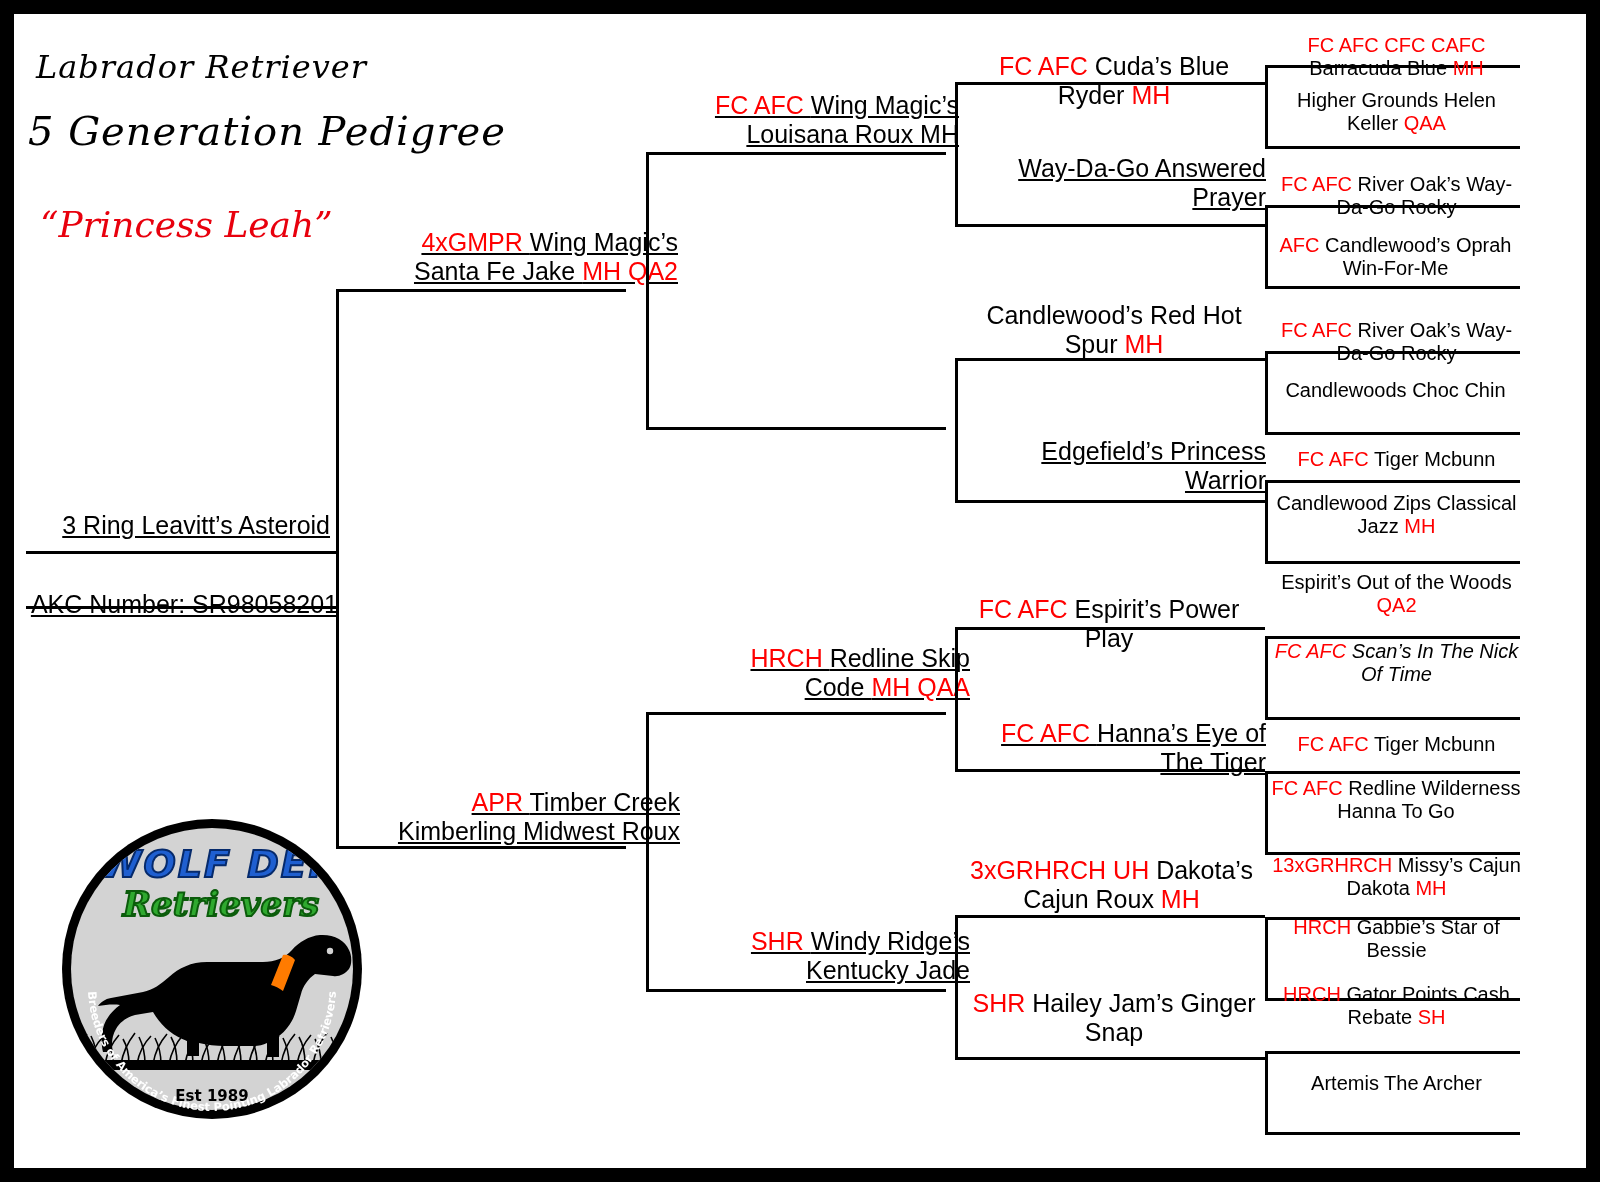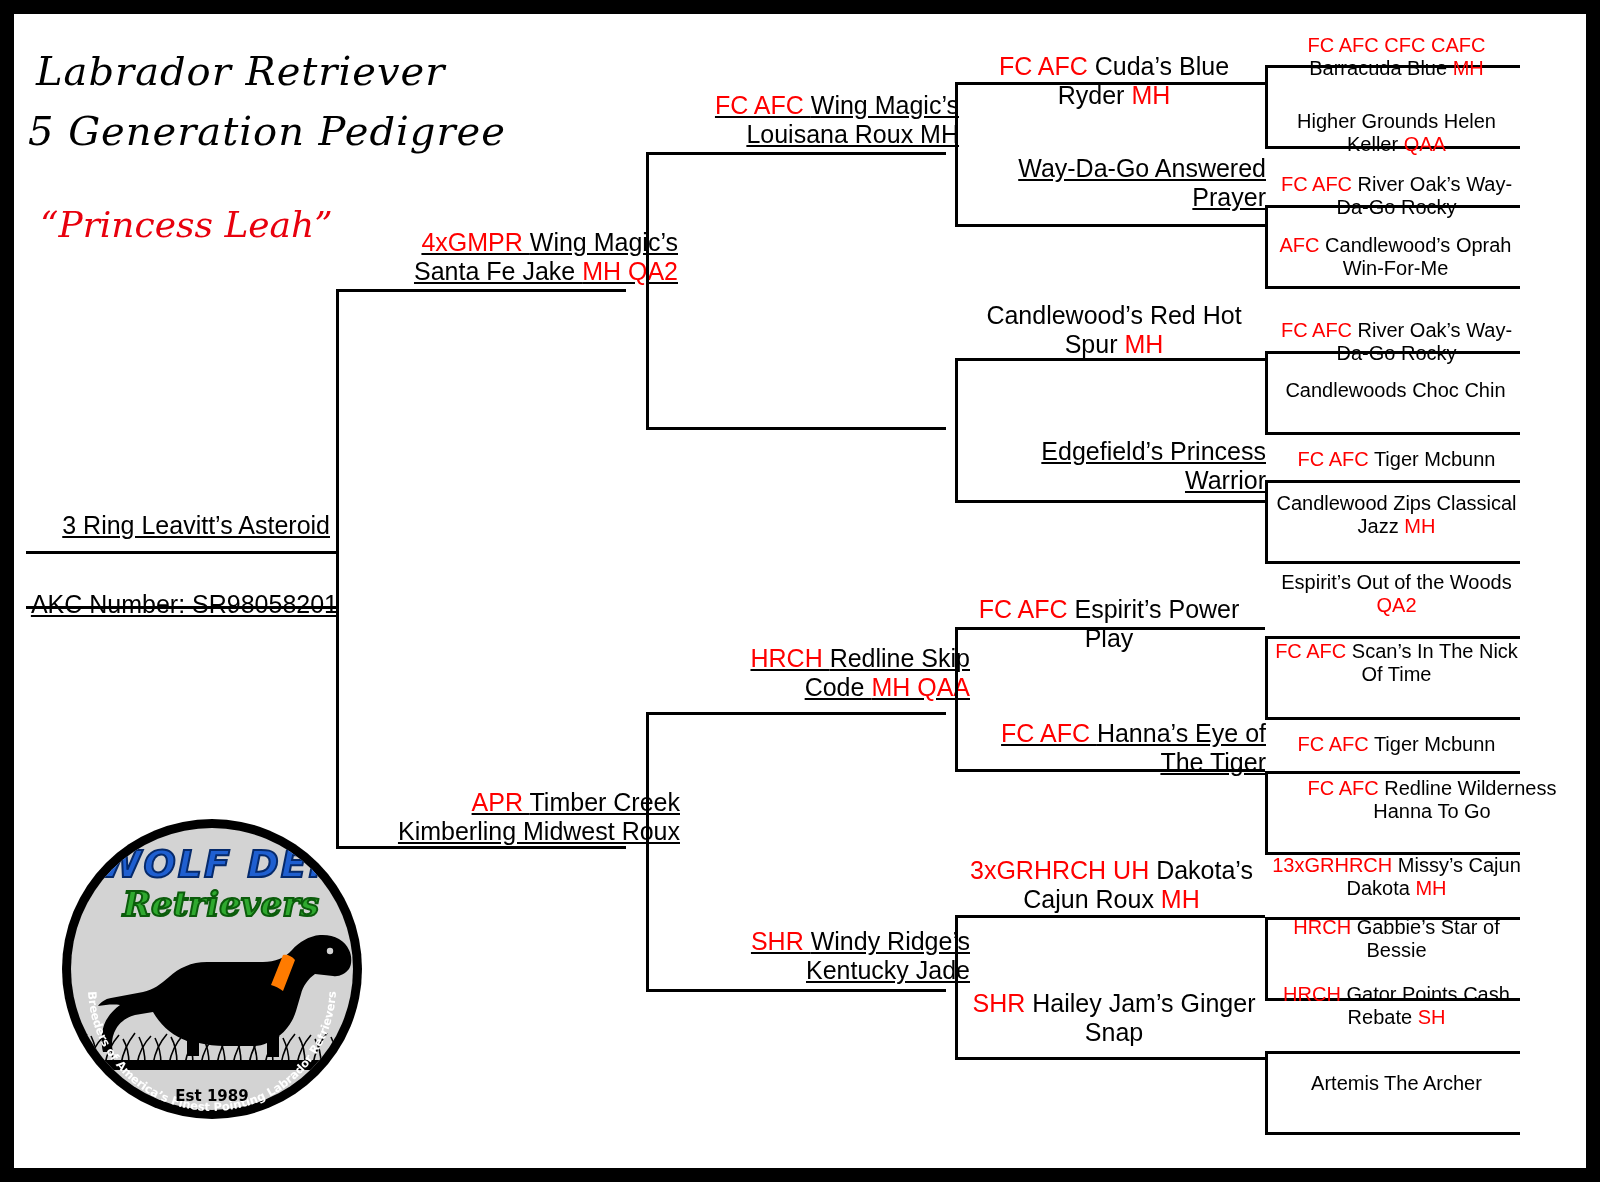--- a/index.html
+++ b/index.html
@@ -19,21 +19,21 @@
     position:absolute;left:0;top:0;width:1572px;height:1154px;
     overflow:hidden;
   }
   .ttl{
     position:absolute;
     font-family:"DejaVu Serif", serif;
     font-style:italic;
     white-space:nowrap;
     color:#000;
   }
-  #title-line1{left:22px;top:34px;font-size:40px;letter-spacing:1px;}
+  #title-line1{left:22px;top:34px;font-size:32px;letter-spacing:1px;}
   #title-line2{left:14px;top:94px;font-size:40px;letter-spacing:1px;}
   #subject-name{left:26px;top:190px;font-size:36px;color:#e8000d;}
 
   
   .vline{position:absolute;background:#000;width:3px;}
   .hline{position:absolute;background:#000;height:3px;}
 
   
   .nm{
     position:absolute;
@@ -176,36 +176,36 @@
 
     <div class="vline" style="left:1251px;top:903px;height:84px;"></div>
     <div class="hline" style="left:1251px;top:903px;width:255px;"></div>
     <div class="hline" style="left:1251px;top:984px;width:255px;"></div>
 
     <div class="vline" style="left:1251px;top:1037px;height:84px;"></div>
     <div class="hline" style="left:1251px;top:1037px;width:255px;"></div>
     <div class="hline" style="left:1251px;top:1118px;width:255px;"></div>
 
     <div class="nm g5 ctr" style="left:1255px;top:20px;width:255px;"><span class="r">FC AFC CFC CAFC </span><span>Barracuda  Blue </span><span class="r">MH</span></div>
-    <div class="nm g5 ctr" style="left:1255px;top:96px;width:255px;"><span>Higher Grounds Helen Keller </span><span class="r">QAA</span></div>
+    <div class="nm g5 ctr" style="left:1255px;top:75px;width:255px;"><span>Higher Grounds Helen Keller </span><span class="r">QAA</span></div>
 
     <div class="nm g5 ctr" style="left:1255px;top:159px;width:255px;"><span class="r">FC AFC </span><span>River Oak’s Way-Da-Go Rocky</span></div>
     <div class="nm g5 ctr" style="left:1249px;top:220px;width:265px;"><span class="r">AFC </span><span>Candlewood’s Oprah Win-For-Me</span></div>
 
     <div class="nm g5 ctr" style="left:1255px;top:305px;width:255px;"><span class="r">FC AFC </span><span>River Oak’s Way-Da-Go Rocky</span></div>
     <div class="nm g5 ctr" style="left:1249px;top:365px;width:265px;"><span>Candlewoods Choc Chin</span></div>
 
     <div class="nm g5 ctr" style="left:1255px;top:434px;width:255px;"><span class="r">FC AFC </span><span>Tiger Mcbunn</span></div>
     <div class="nm g5 ctr" style="left:1255px;top:478px;width:255px;"><span>Candlewood Zips Classical Jazz </span><span class="r">MH</span></div>
 
     <div class="nm g5 ctr" style="left:1255px;top:557px;width:255px;text-align:center;"><span>Espirit’s Out of the Woods </span><span class="r">QA2</span></div>
-    <div class="nm g5 ctr" style="left:1255px;top:626px;width:255px;"><span class="r">FC AFC </span><span>Scan’s In The Nick Of Time</span></div>
+    <div class="nm g5 ctr" style="left:1255px;top:626px;width:255px;font-style:italic;"><span class="r">FC AFC </span><span>Scan’s In The Nick Of Time</span></div>
 
     <div class="nm g5 ctr" style="left:1255px;top:719px;width:255px;"><span class="r">FC AFC </span><span>Tiger Mcbunn</span></div>
-    <div class="nm g5 ctr" style="left:1251px;top:763px;width:262px;margin-left:36px;"><span class="r">FC AFC </span><span>Redline Wilderness Hanna To Go</span></div>
+    <div class="nm g5 ctr" style="left:1251px;top:763px;width:262px;"><span class="r">FC AFC </span><span>Redline Wilderness Hanna To Go</span></div>
 
     <div class="nm g5 ctr" style="left:1255px;top:840px;width:255px;"><span class="r">13xGRHRCH </span><span>Missy’s Cajun Dakota </span><span class="r">MH</span></div>
     <div class="nm g5 ctr" style="left:1255px;top:902px;width:255px;"><span class="r">HRCH </span><span>Gabbie’s Star of Bessie</span></div>
 
     <div class="nm g5 ctr" style="left:1255px;top:969px;width:255px;"><span class="r">HRCH </span><span>Gator Points Cash Rebate </span><span class="r">SH</span></div>
     <div class="nm g5 ctr" style="left:1255px;top:1058px;width:255px;"><span>Artemis The Archer</span></div>
 
     <div id="logo">
       <div class="logo-ring"></div>
       <div class="logo-face">

